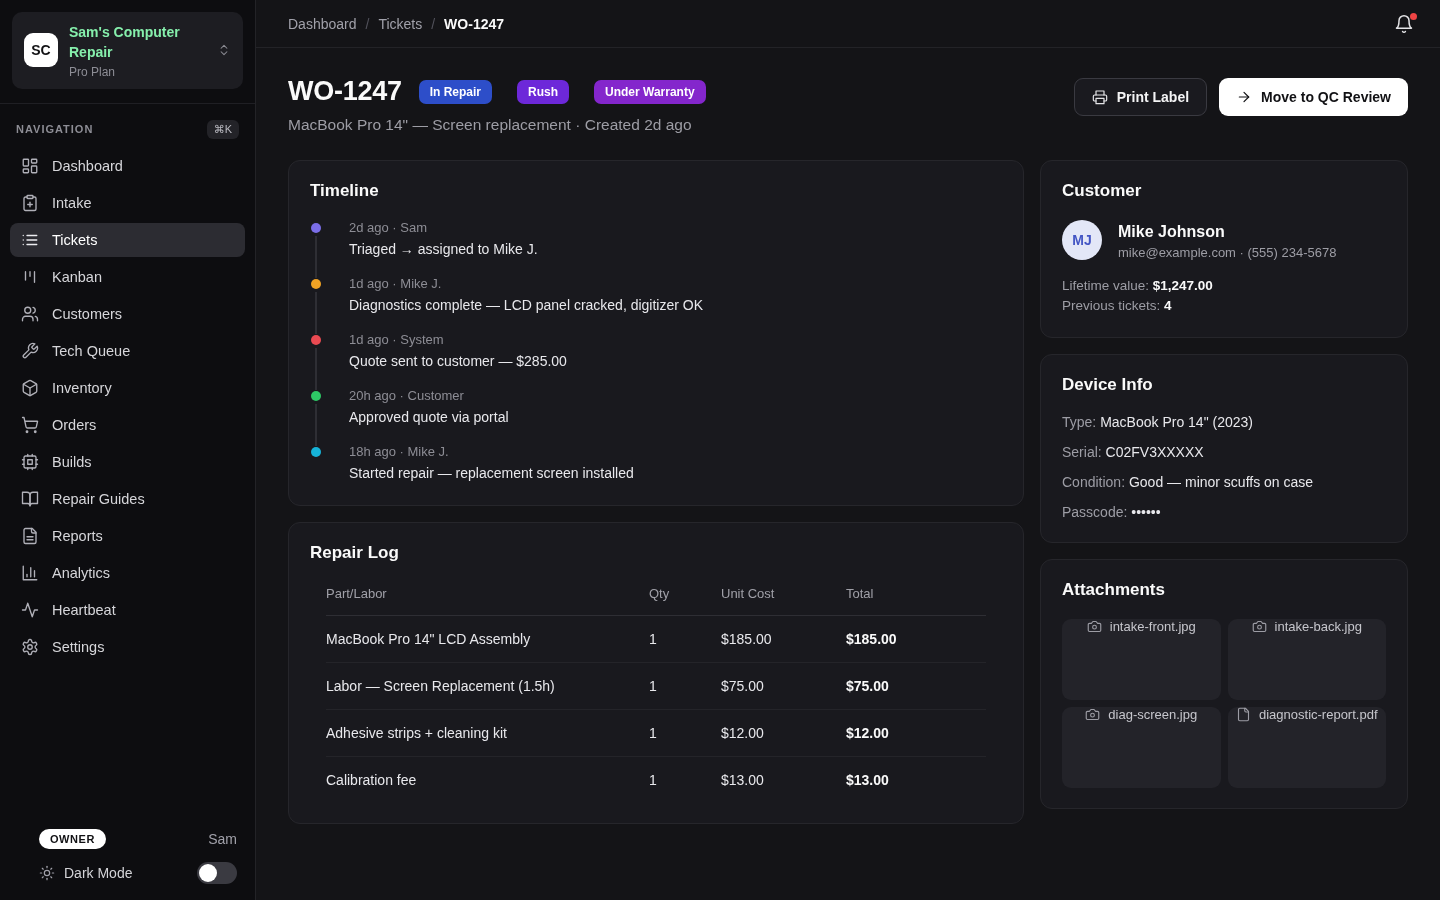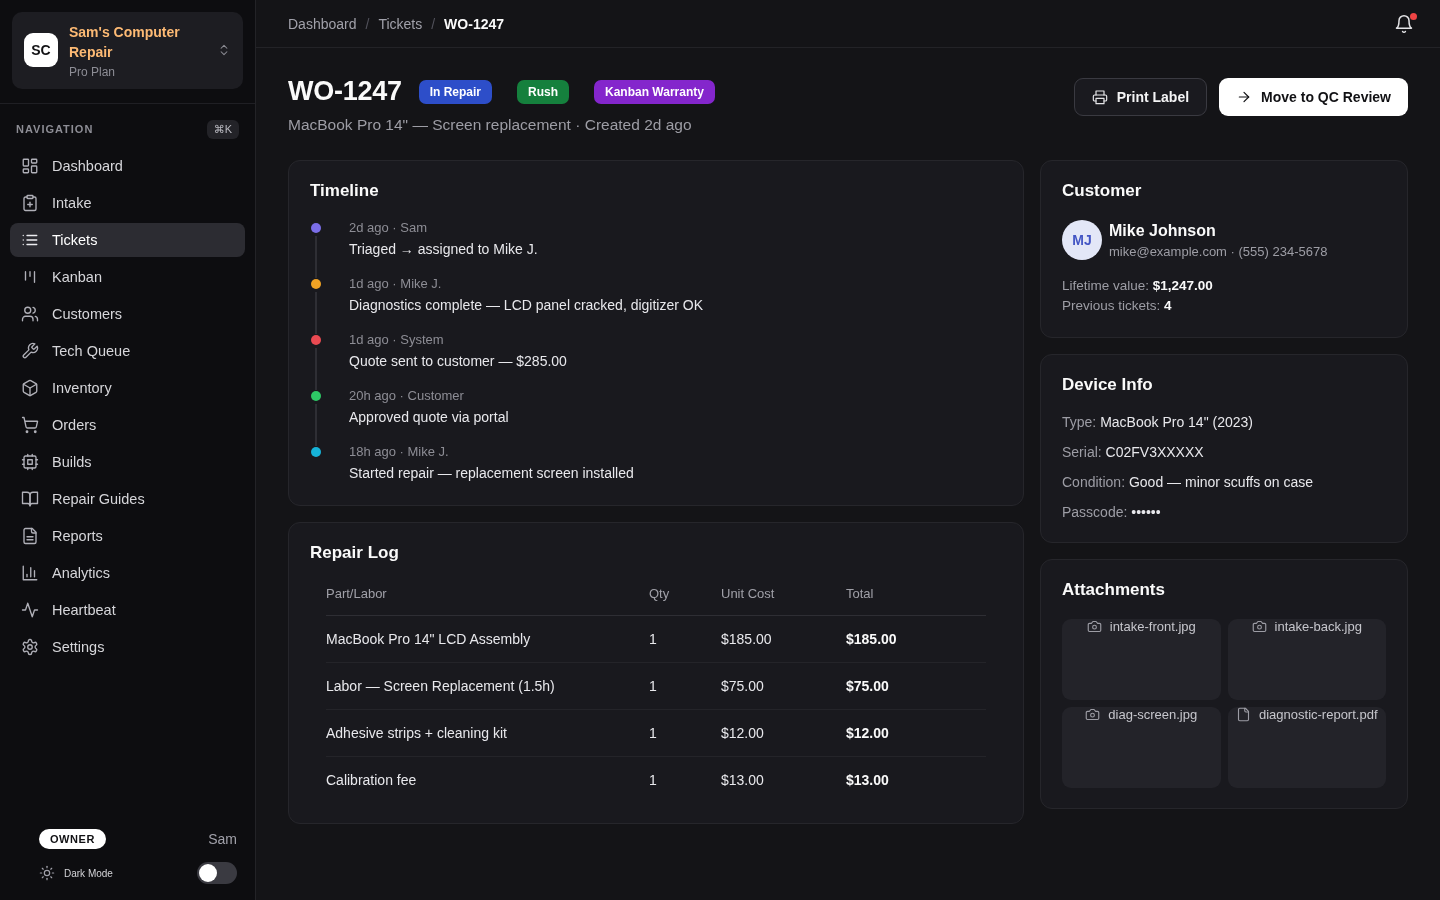--- a/index.html
+++ b/index.html
@@ -12,41 +12,41 @@
   }
   svg { display:block; }
   .icon { stroke:#b0b0b8; fill:none; stroke-width:1.8; stroke-linecap:round; stroke-linejoin:round; }
 
   
   .sidebar { width:256px; min-width:256px; background:#0d0d10; border-right:1px solid #232327; display:flex; flex-direction:column; }
   .org-section { padding:12px 12px 14px; border-bottom:1px solid #1f1f24; }
   .org-card { background:#1d1d22; border-radius:10px; padding:10px 12px; display:flex; align-items:center; gap:11px; cursor:pointer; }
   .org-avatar { width:34px; height:34px; min-width:34px; border-radius:9px; background:#ffffff; color:#111114; font-size:14px; font-weight:700; display:flex; align-items:center; justify-content:center; }
   .org-meta { flex:1; }
-  .org-name { font-size:14px; font-weight:600; color:#fdba74; line-height:1.45; }
+  .org-name { font-size:14px; font-weight:600; color:#86efac; line-height:1.45; }
   .org-plan { font-size:12px; color:#8d8d95; margin-top:2px; }
   .org-chevron svg { stroke:#8d8d95; }
 
   .nav-header { display:flex; justify-content:space-between; align-items:center; padding:16px 16px 10px; }
   .nav-label { font-size:11px; font-weight:700; letter-spacing:0.09em; color:#8d8d95; }
   .kbd { background:#232328; color:#b8b8bf; font-size:11px; padding:3px 7px; border-radius:6px; cursor:pointer; }
 
   .nav { padding:0 10px; }
   .nav-item { display:flex; align-items:center; gap:13px; height:34px; margin-bottom:3px; padding:0 11px; border-radius:8px; font-size:14.5px; color:#d6d6da; cursor:pointer; }
   .nav-item svg { width:18px; height:18px; }
   .nav-item.active { background:#2c2c32; color:#ffffff; }
   .nav-item.active svg { stroke:#ececf0; }
 
   .sidebar-footer { margin-top:auto; padding:12px 18px 16px;margin-left:21px; }
   .owner-row { display:flex; justify-content:space-between; align-items:center; margin-bottom:13px; }
   .owner-pill { background:#ffffff; color:#111114; font-size:11px; font-weight:700; letter-spacing:0.05em; padding:4px 11px; border-radius:999px; }
   .owner-name { font-size:14px; color:#a1a1aa; }
   .darkmode-row { display:flex; align-items:center; gap:9px; }
   .dm-icon svg { width:16px; height:16px; stroke:#a1a1aa; }
-  .dm-label { flex:1; font-size:10px; color:#d4d4d8; }
+  .dm-label { flex:1; font-size:14px; color:#d4d4d8; }
   .toggle { width:40px; height:22px; border-radius:11px; background:#3a3a41; position:relative; cursor:pointer; }
   .toggle-knob { position:absolute; left:2px; top:2px; width:18px; height:18px; border-radius:50%; background:#ffffff; }
 
   
   .main { flex:1; display:flex; flex-direction:column; height:900px; overflow:hidden; }
   .topbar { height:48px; min-height:48px; border-bottom:1px solid #232327; display:flex; align-items:center; justify-content:space-between; padding:0 22px 0 32px; }
   .breadcrumb { display:flex; align-items:center; gap:9px; font-size:14px; color:#a1a1aa; }
   .crumb { cursor:pointer; }
   .crumb-sep { color:#52525b; }
   .crumb-current { color:#fafafa; font-weight:600; }
@@ -87,21 +87,21 @@
   table { width:100%; border-collapse:collapse; }
   th { text-align:left; font-size:13px; font-weight:400; color:#a0a0a8; padding:4px 0 14px; border-bottom:1px solid #2e2e34; }
   td { font-size:14px; color:#e8e8ec; padding:15px 0; border-bottom:1px solid #242429; }
   tr:last-child td { border-bottom:none;margin-left:36px; }
   .col-qty { width:72px; }
   .col-unit { width:125px; }
   .col-total { width:140px; }
   .cell-total { font-weight:700; color:#fafafa; }
 
   
-  .cust-row { display:flex; align-items:center; gap:7px; margin-bottom:16px; }
+  .cust-row { display:flex; align-items:flex-end; gap:16px; margin-bottom:16px; }
   .cust-avatar { width:40px; height:40px; min-width:40px; border-radius:50%; background:#e3e7f7; color:#4355c4; font-size:14px; font-weight:700; display:flex; align-items:center; justify-content:center; }
   .cust-name { font-size:16px; font-weight:700; }
   .cust-contact { font-size:13px; color:#9d9da5; margin-top:4px; }
   .cust-stat { font-size:13.5px; color:#9d9da5; line-height:1.5; }
   .cust-stat b { color:#fafafa; }
 
   
   .dev-row { font-size:14px; margin-bottom:14px; }
   .dev-row:last-child { margin-bottom:2px; }
   .dev-label { color:#9d9da5; }
@@ -307,22 +307,22 @@
     </div>
   </div>
 
   <div class="content">
     <div class="page-header">
       <div>
         <div class="title-row">
           <h1 class="page-title">WO-1247</h1>
           <div class="badges">
             <span class="badge" style="background: rgb(45, 78, 201);">In Repair</span>
-            <span class="badge" style="background: #15803d;">Rush</span>
-            <span class="badge" style="background: rgb(132, 38, 204);">Kanban Warranty</span>
+            <span class="badge" style="background: #6d28d9;">Rush</span>
+            <span class="badge" style="background: rgb(132, 38, 204);">Under Warranty</span>
           </div>
         </div>
         <div class="subtitle">MacBook Pro 14" — Screen replacement · Created 2d ago</div>
       </div>
       <div class="actions">
         <button class="btn btn-secondary">
           <svg class="icon" viewBox="0 0 24 24">
               <path d="M6 9V3h12v6"></path>
               <path d="M6 18H4a2 2 0 0 1-2-2v-5a2 2 0 0 1 2-2h16a2 2 0 0 1 2 2v5a2 2 0 0 1-2 2h-2"></path>
               <rect x="6" y="14" width="12" height="8"></rect>

